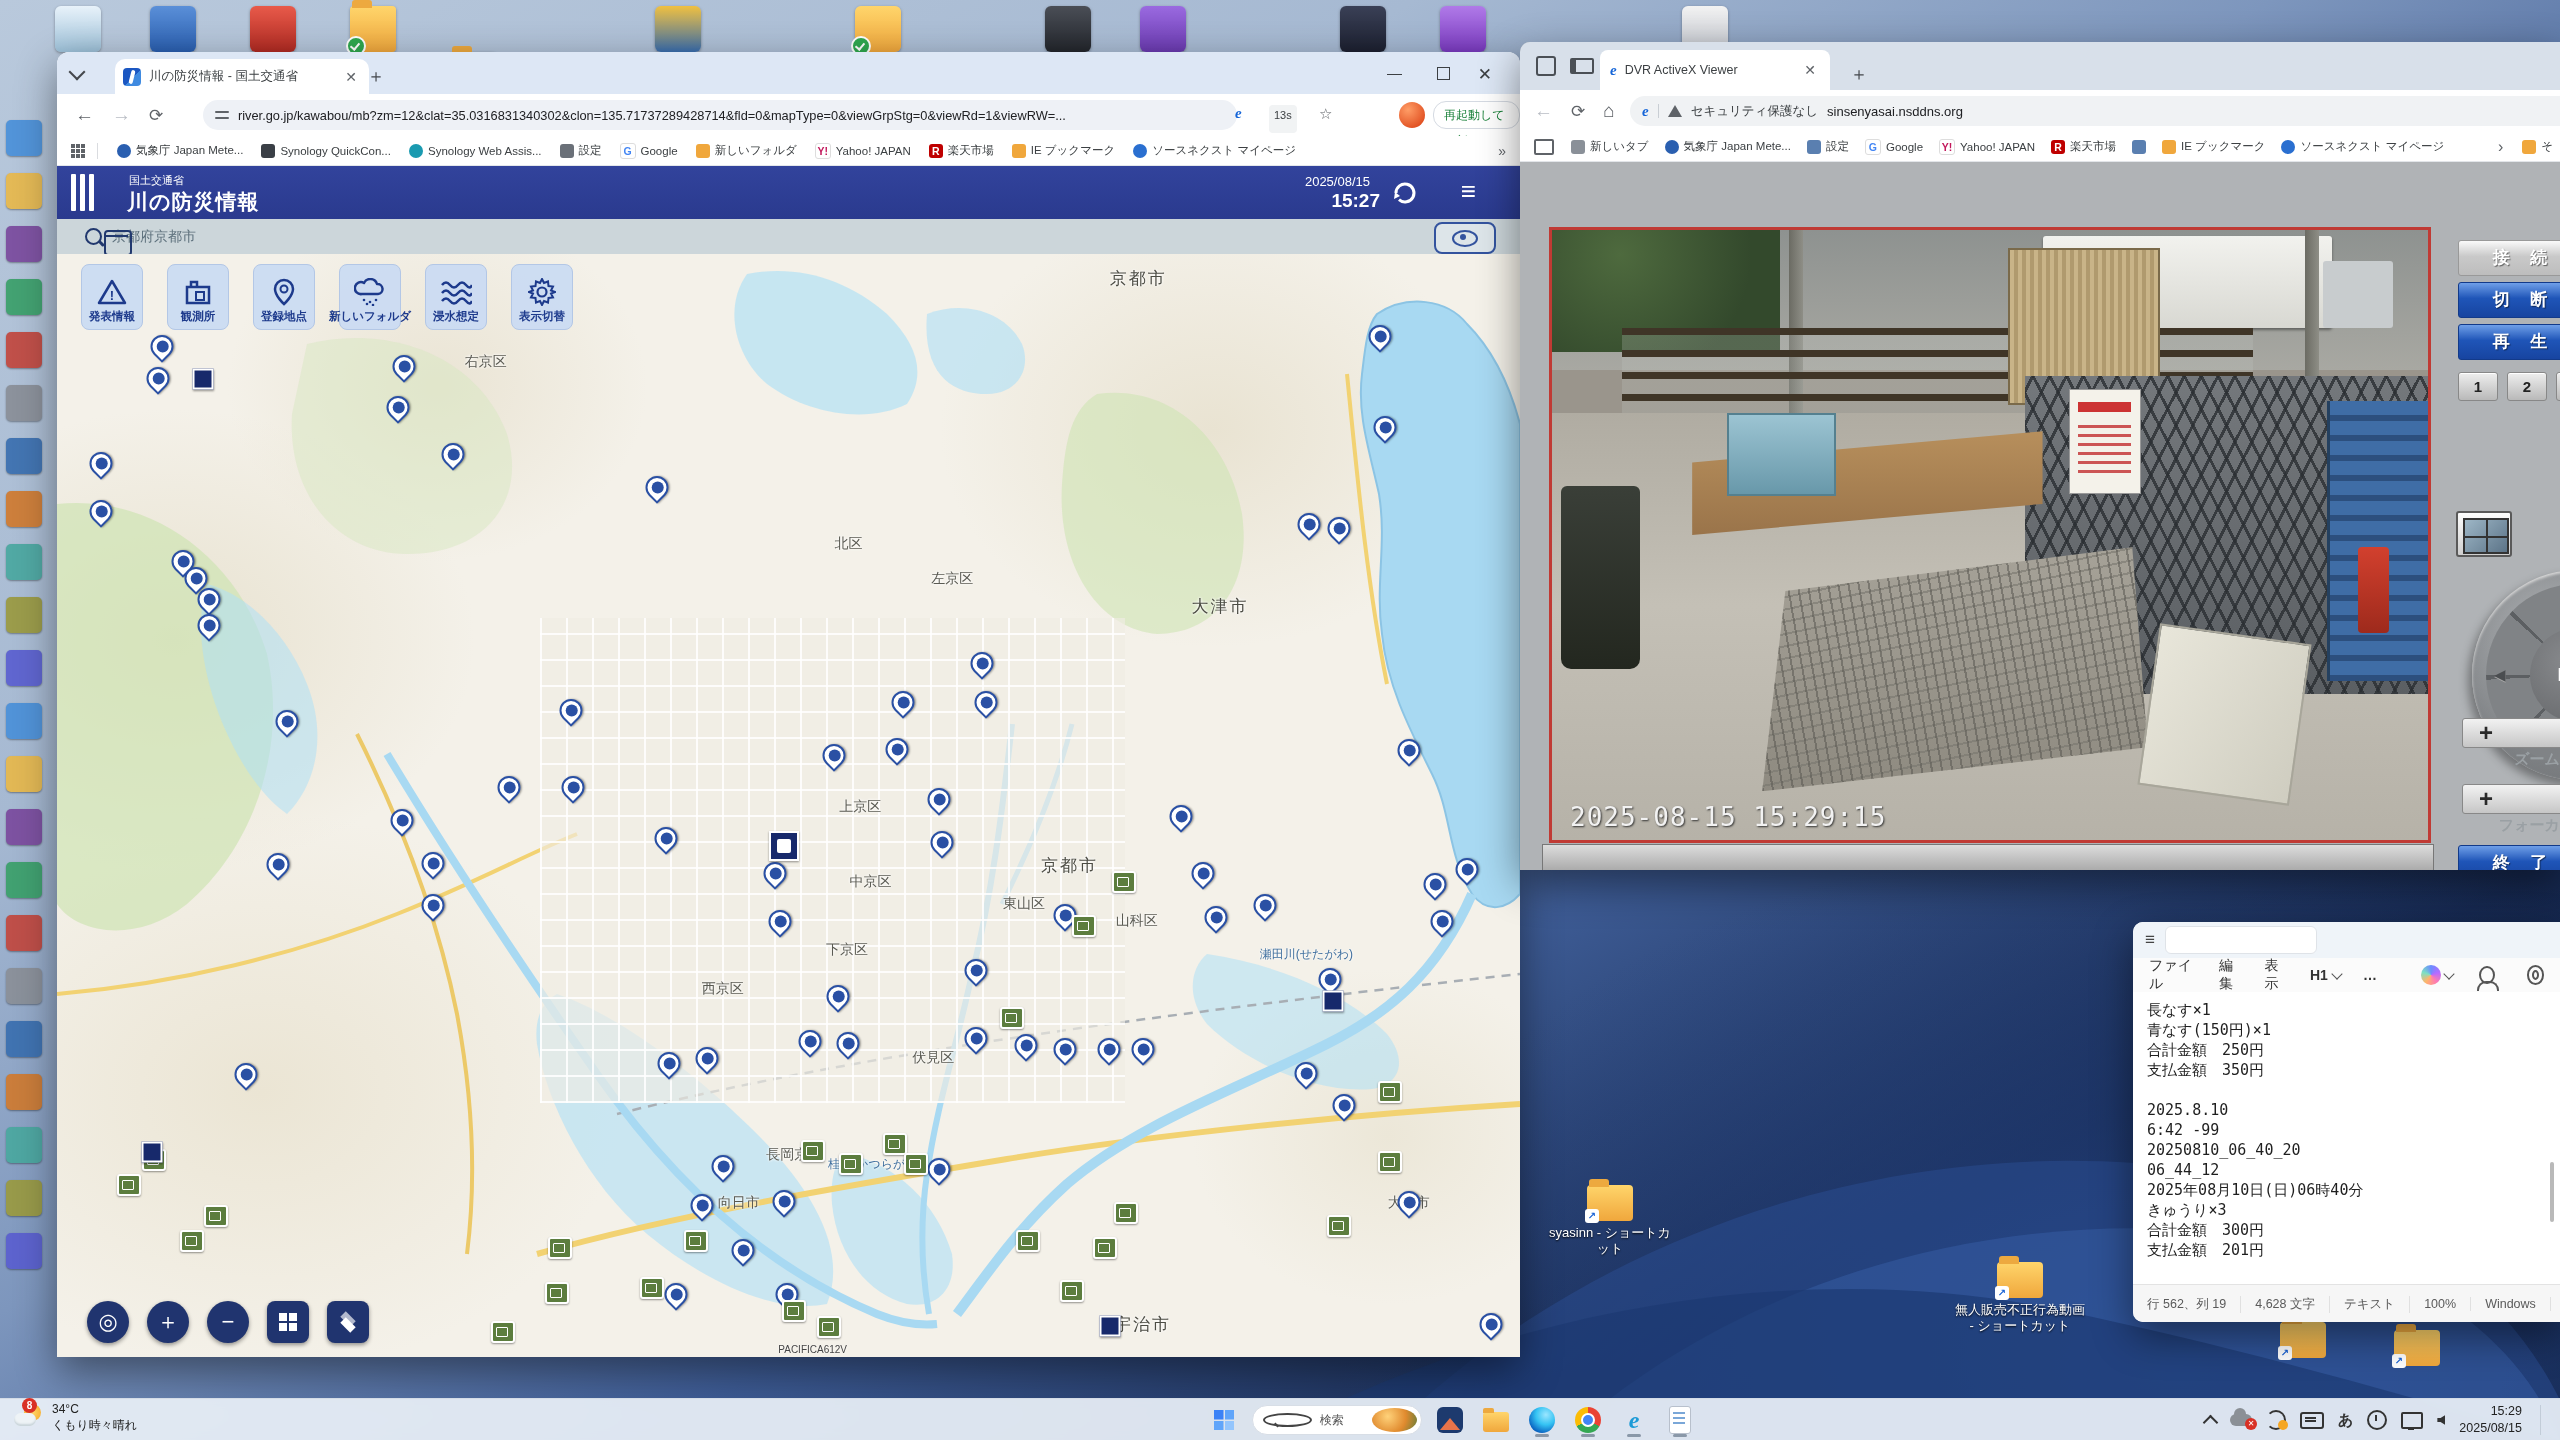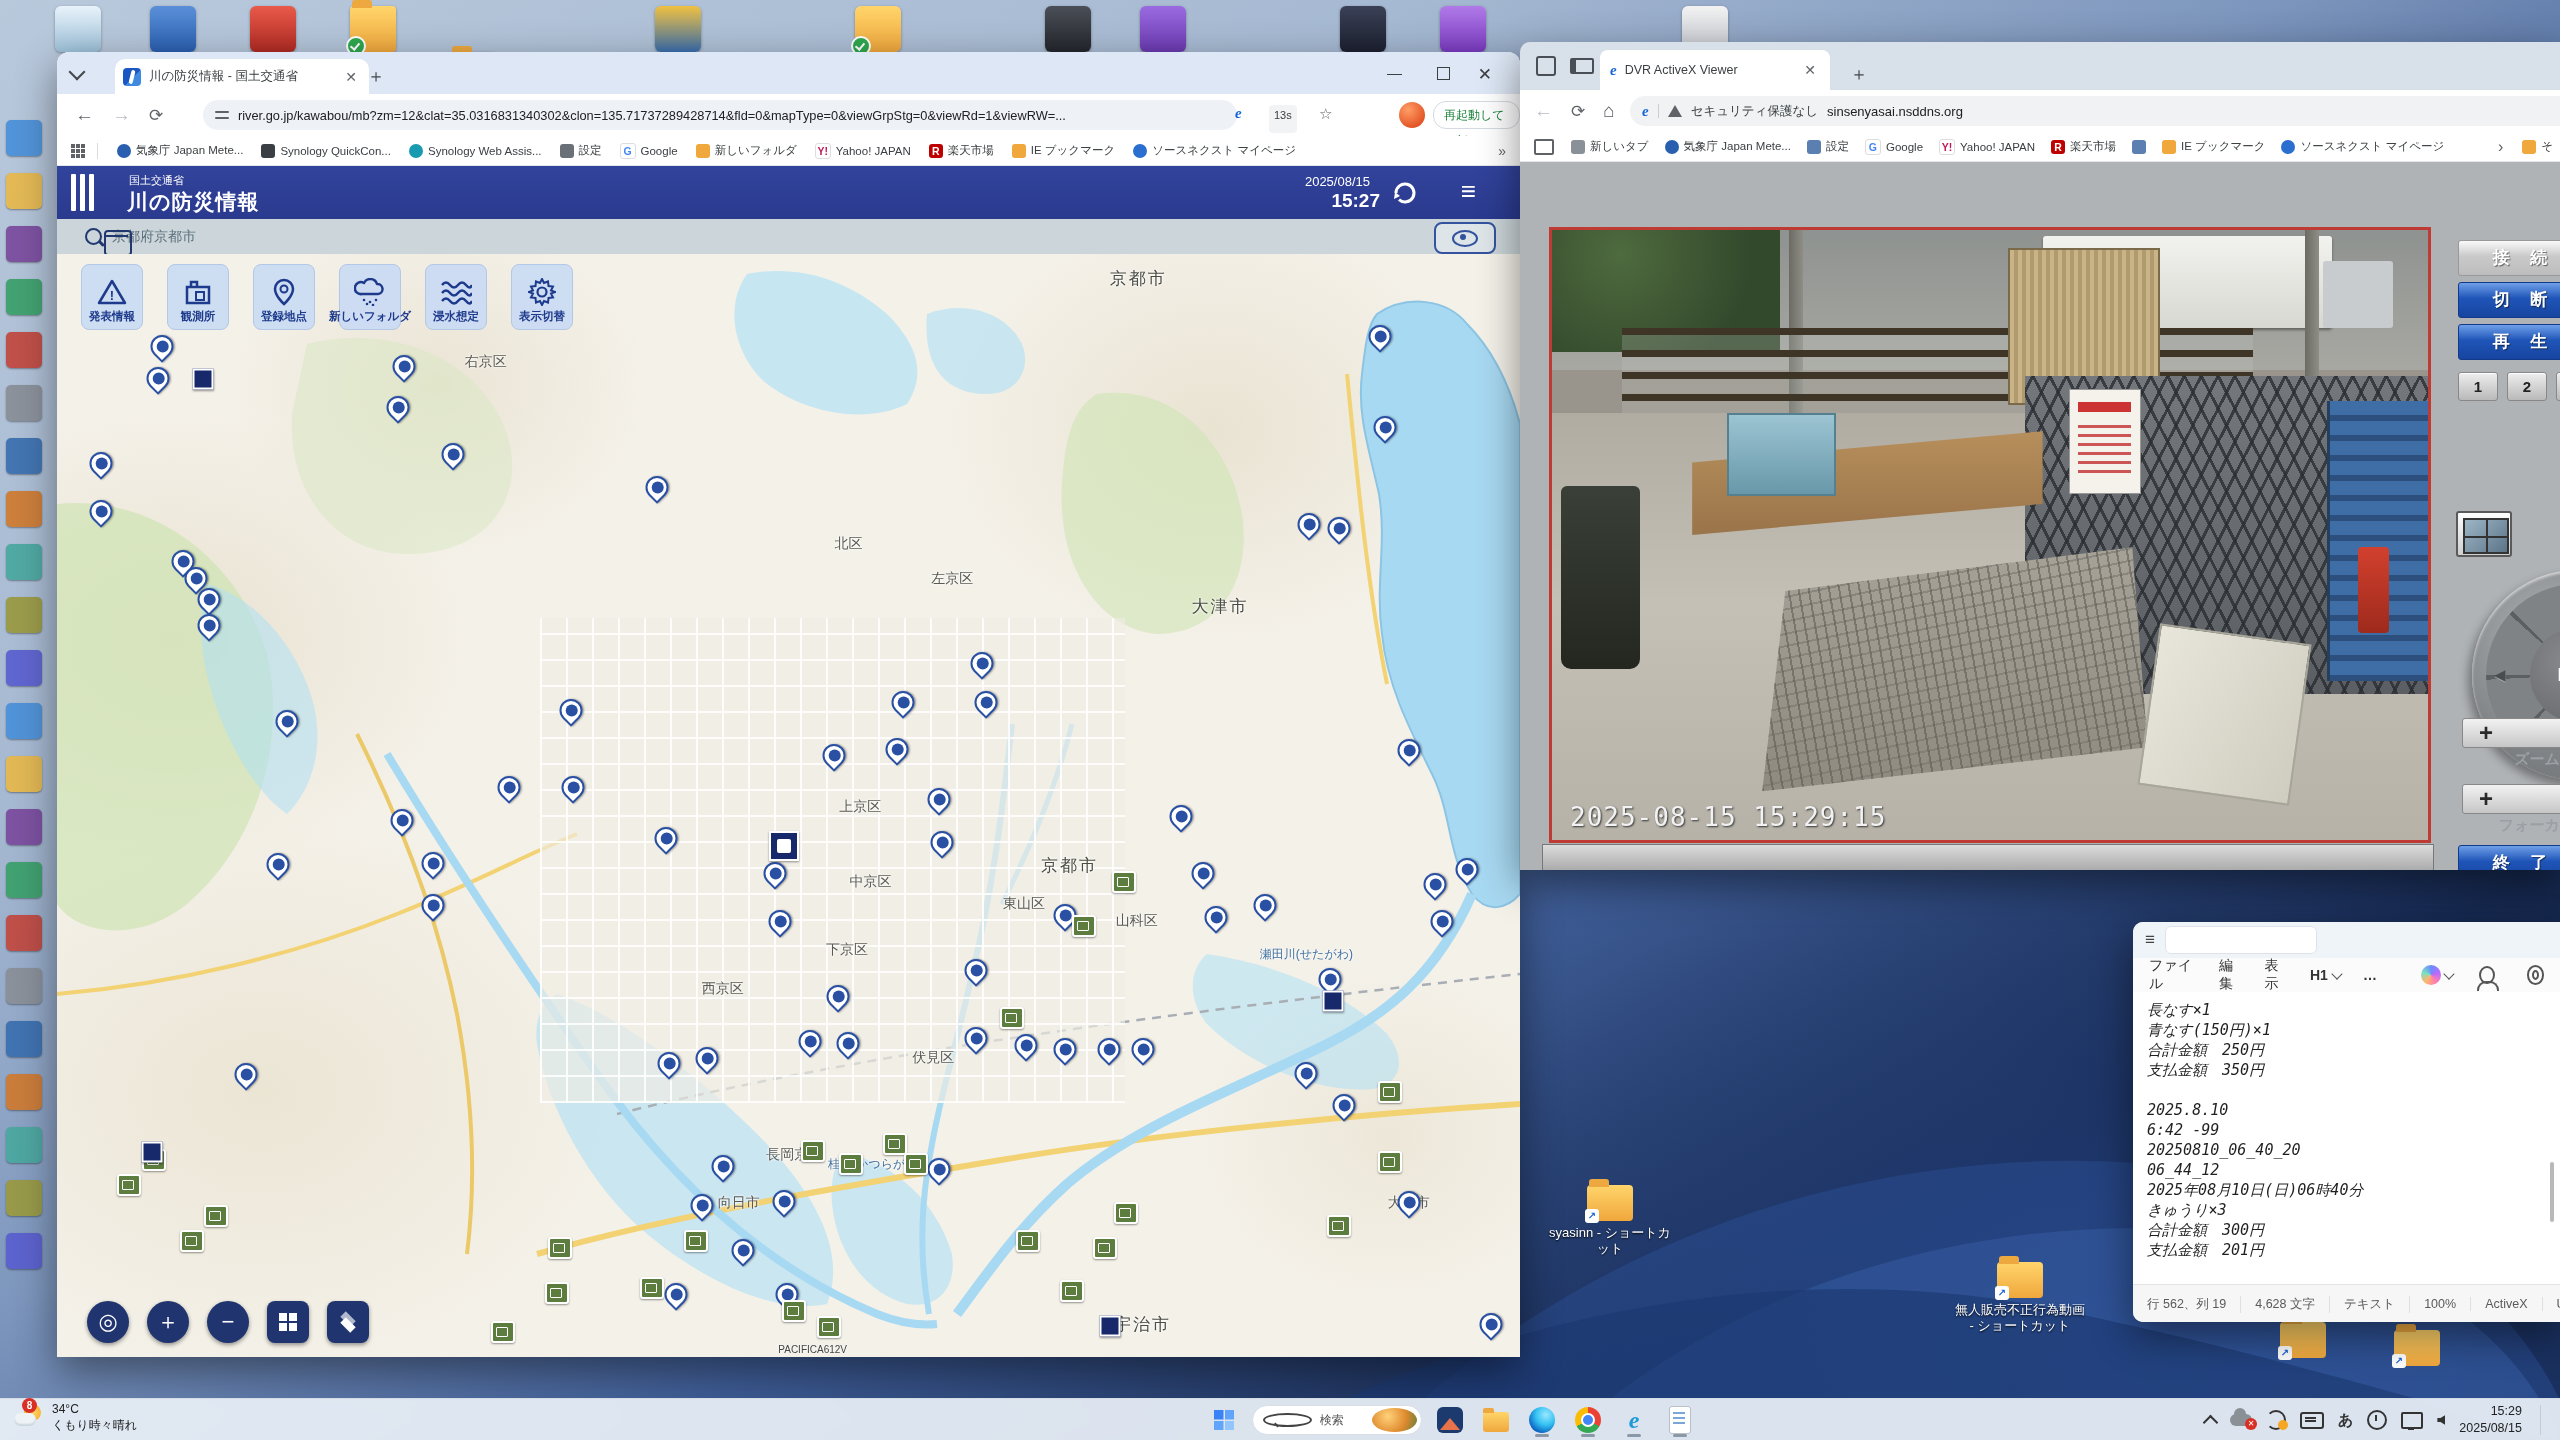--- a/index.html
+++ b/index.html
@@ -164,21 +164,21 @@
   .v-sign::after{content:"";position:absolute;left:12%;top:34%;width:76%;height:52%;background:repeating-linear-gradient(180deg,#c55 0 3px,rgba(0,0,0,0) 3px 9px);}
   .v-pot{left:1%;top:42%;width:9%;height:30%;background:linear-gradient(#3a3f38,#23271f);border-radius:6px 6px 10px 10px;}
   .v-panel{left:68%;top:66%;width:17%;height:26%;background:linear-gradient(115deg,#e8e6da,#cfcdc0);border:2px solid #a8a69a;transform:rotate(8deg);}
   .v-ext{left:92%;top:52%;width:3.5%;height:14%;background:linear-gradient(#d2402e,#9e2a1c);border-radius:4px;}
   
   #notepad{left:2133px;top:922px;width:427px;height:400px;background:#fbfbfb;border-radius:10px 0 0 10px;overflow:hidden;}
   #n-titlebar{left:0;top:0;width:100%;height:36px;background:#eff4f9;display:flex;align-items:center;gap:10px;padding-left:12px;box-sizing:border-box;}
   #n-tab{width:150px;height:26px;background:#fff;border:1px solid #dfe3e8;border-radius:6px;}
   #n-menubar{left:0;top:36px;width:100%;height:34px;background:#fbfbfb;display:flex;align-items:center;gap:22px;padding-left:16px;box-sizing:border-box;font-size:14px;color:#333;}
   #n-text{left:0;top:70px;width:100%;height:292px;background:#fff;padding:8px 0 0 14px;box-sizing:border-box;
-    font-family:"DejaVu Sans Mono","Liberation Mono",monospace;font-size:15px;line-height:20px;color:#1f1f1f;white-space:pre;font-style:italic;}
+    font-family:"DejaVu Sans Mono","Liberation Mono",monospace;font-size:15px;line-height:20px;color:#1f1f1f;white-space:pre;}
   #n-status{left:0;top:362px;width:100%;height:38px;background:#f6f6f6;border-top:1px solid #e3e3e3;display:flex;align-items:center;font-size:12.5px;color:#5a5a5a;}
   #n-status .st{padding:0 14px;border-right:1px solid #e0e0e0;white-space:nowrap;}
   .copilot{width:20px;height:20px;border-radius:50%;background:conic-gradient(#6a8dff,#b56bff,#ff7bb0,#ffb56b,#7de0c3,#6a8dff);}
   .gear-s{width:16px;height:16px;border:2px solid #555;border-radius:50%;position:relative;}
   .gear-s::after{content:"";position:absolute;inset:3px;border-radius:50%;background:#fbfbfb;border:2px solid #555;box-sizing:border-box;}
   .person{width:14px;height:14px;border:2px solid #555;border-radius:50%;position:relative;}
   .person::after{content:"";position:absolute;left:-4px;top:13px;width:18px;height:8px;border:2px solid #555;border-bottom:none;border-radius:9px 9px 0 0;}
   .chev-d{width:7px;height:7px;border:solid #555;border-width:0 1.5px 1.5px 0;transform:rotate(45deg);margin-top:-3px;}
   .n-scroll{left:417px;top:240px;width:4px;height:60px;background:#b9b9b9;border-radius:2px;}
   
@@ -803,21 +803,21 @@
 2025年08月10日(日)06時40分
 きゅうり×3
 合計金額　300円
 支払金額　201円</div>
     <div class="abs n-scroll"></div>
     <div id="n-status" class="abs">
       <span class="st">行 562、列 19</span>
       <span class="st">4,628 文字</span>
       <span class="st">テキスト</span>
       <span class="st">100%</span>
-      <span class="st">ActiveX</span>
+      <span class="st">Windows</span>
       <span class="st" style="border:none;">UTF-8</span>
     </div>
   </div>
 
   <div id="taskbar" class="abs">
     <div id="tb-weather" class="abs">
       <span class="w-icon">
         <span class="w-sun"></span>
           <span class="w-cloud"></span>
         <span class="w-badge">8</span>

